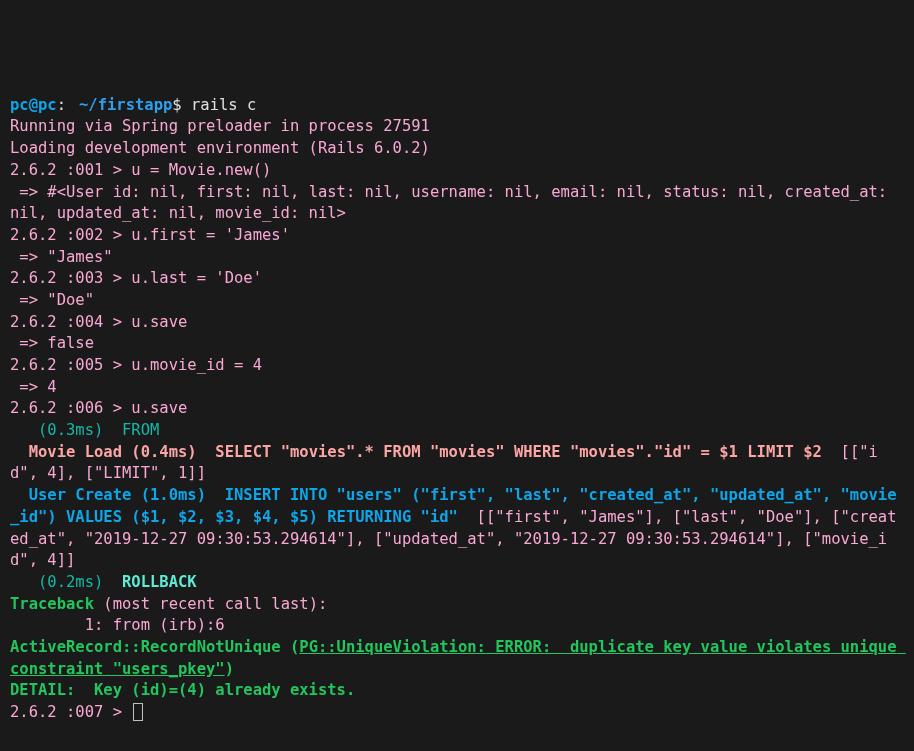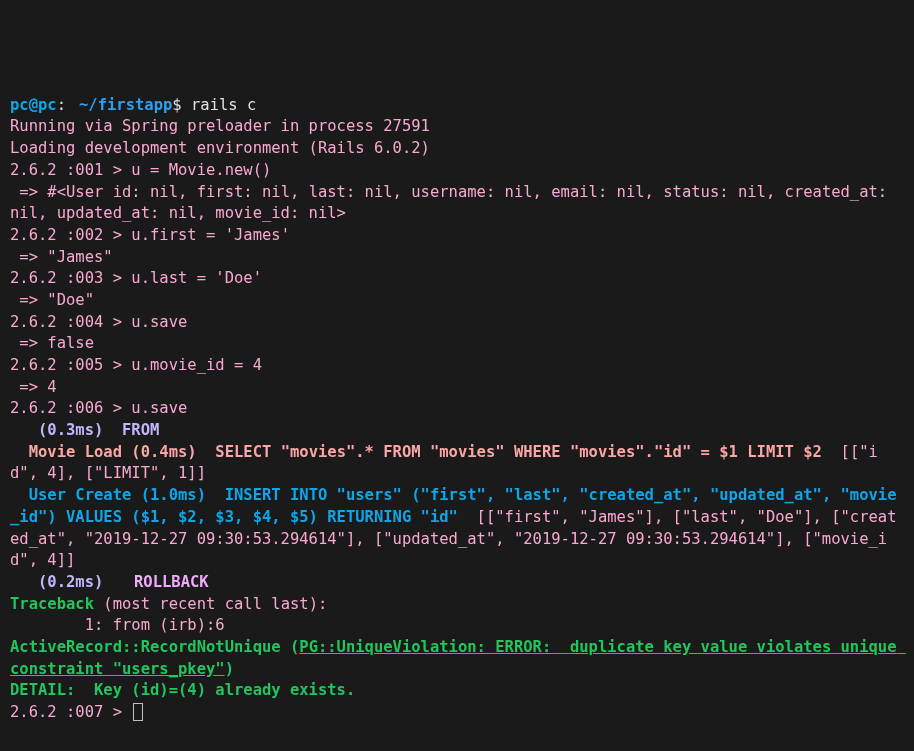--- a/index.html
+++ b/index.html
@@ -12,23 +12,23 @@
     line-height: 1.4;
     white-space: pre-wrap;
     word-break: break-all;
     width: 914px;
     box-sizing: border-box;
   }
   .green { color: #0ea5e9; font-weight: bold; }
   .white { color: #e0e0e0; }
   .bwhite { color: #22c55e; font-weight: bold; }
   .blue { color: #2ca0f0; font-weight: bold; margin-left: 13px; }
-  .magenta { color: #c4b5fd; font-weight: bold; }
+  .magenta { color: #14b8a6; font-weight: normal; }
   .cyan { color: #fca5a5; font-weight: bold; }
-  .red { color: #f0abfc; font-weight: bold; margin-left: 12px; }
+  .red { color: #5eead4; font-weight: bold; }
   .dim { color: #f9a8d4; }
   .underline { text-decoration: underline; }
   .cursor {
     display: inline-block;
     width: 8px;
     height: 16px;
     border: 1px solid #c0c0c0;
     vertical-align: text-bottom;
     margin-left: 2px;
   }

